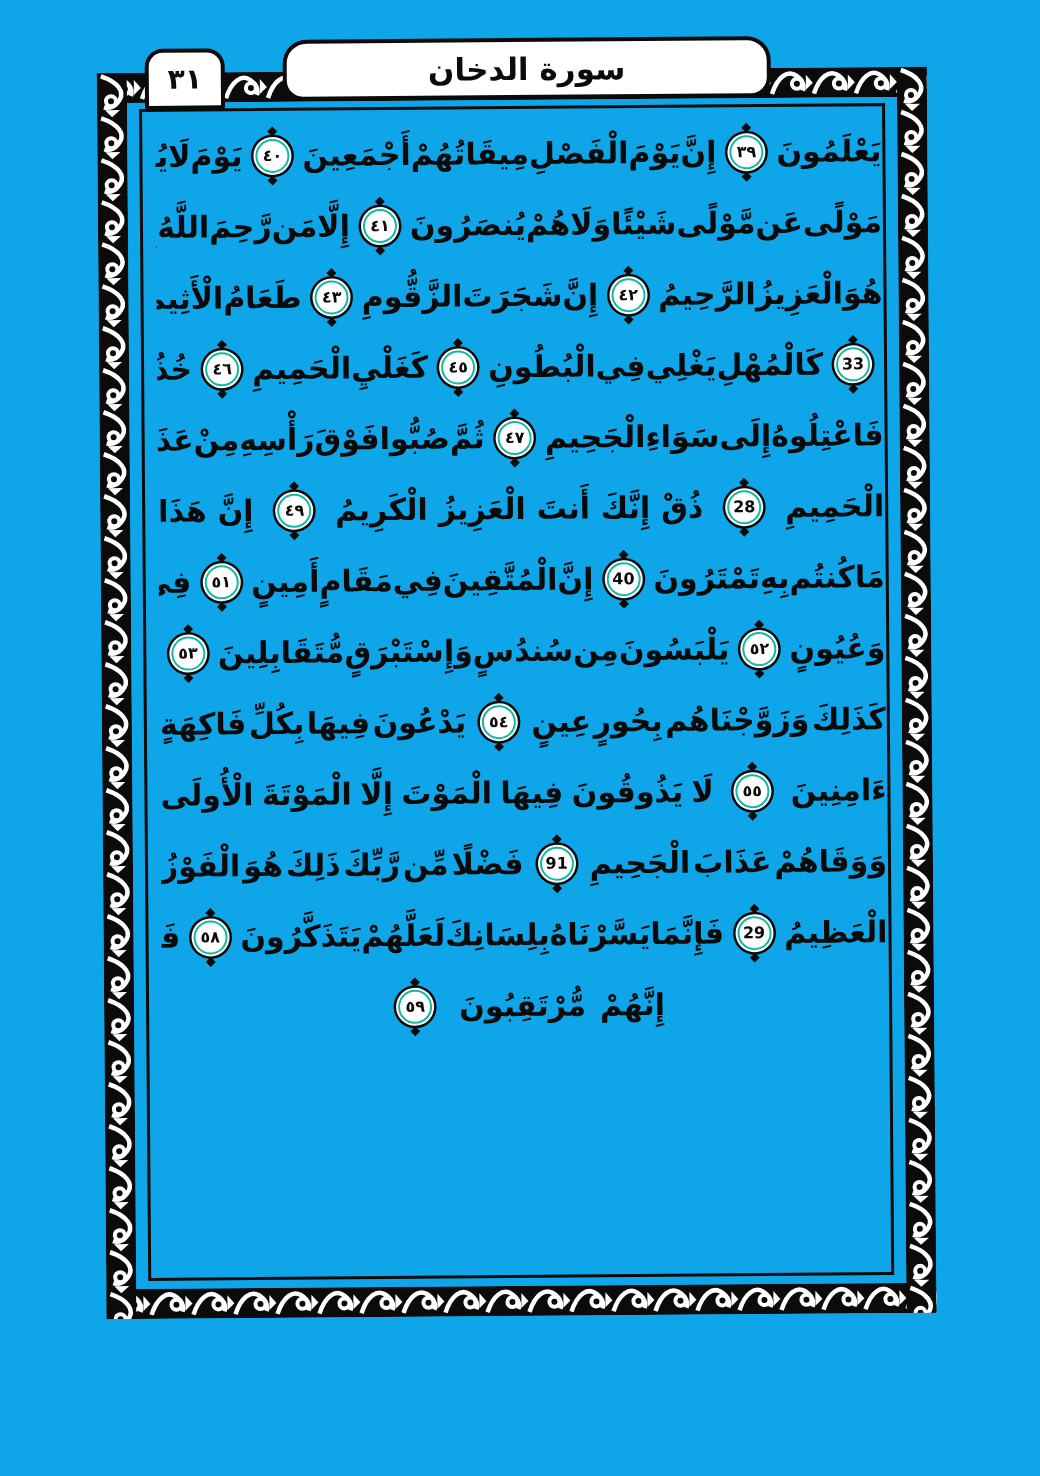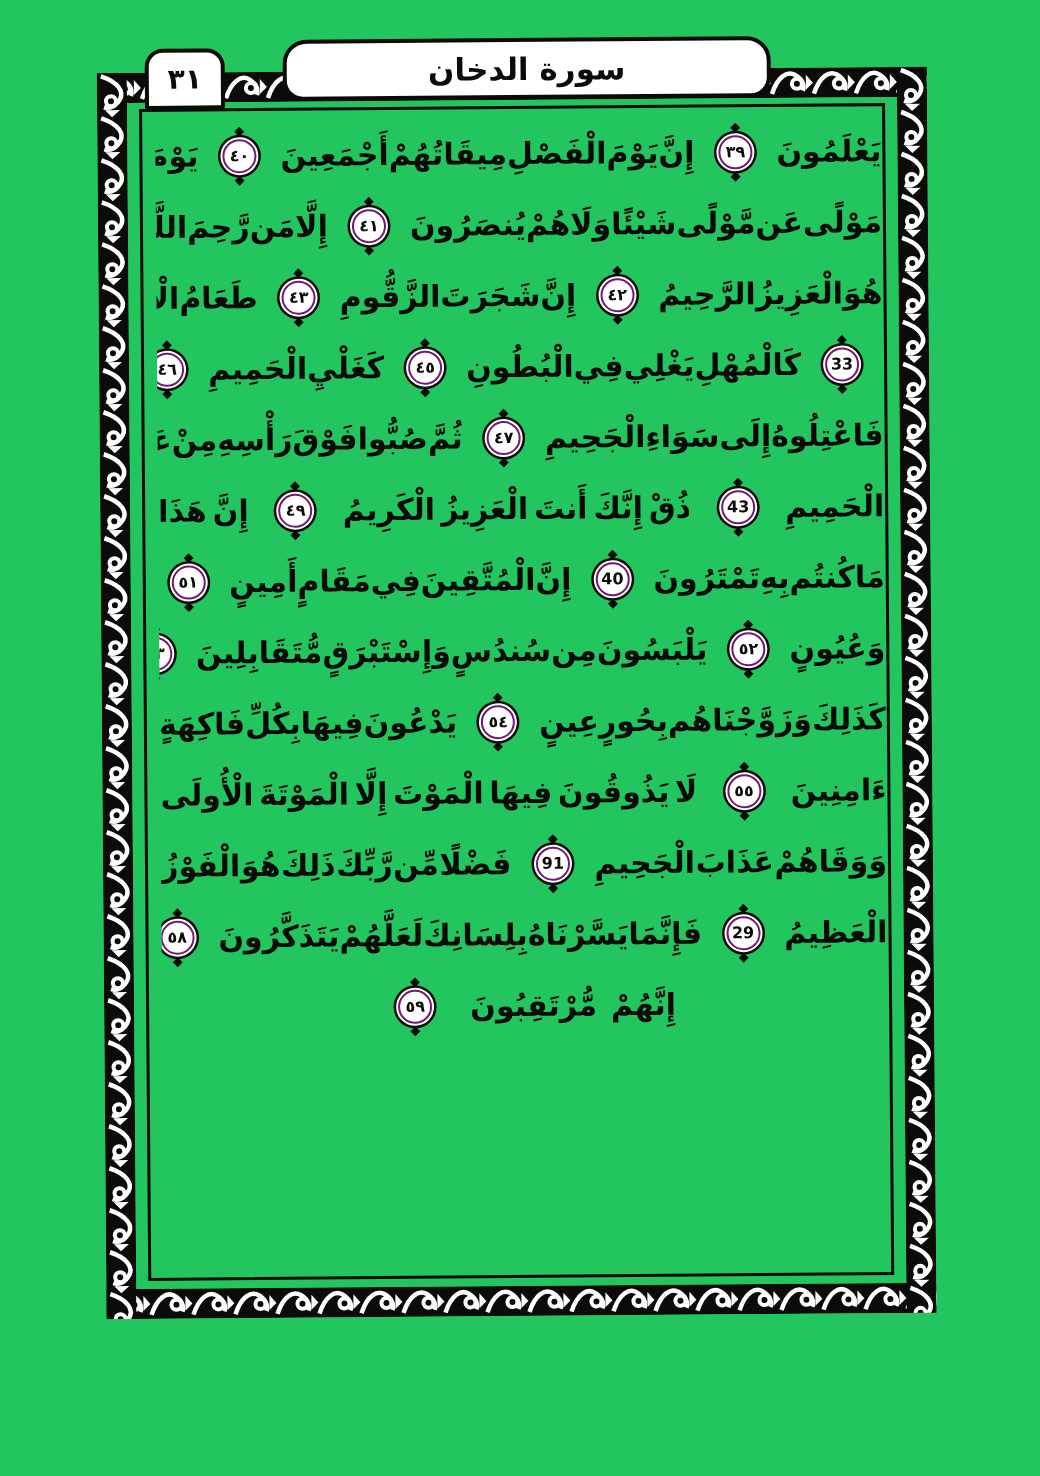--- a/index.html
+++ b/index.html
@@ -1,21 +1,21 @@
 <!DOCTYPE html>
 <html lang="ar"><head>
 <meta charset="utf-8">
 <style>
   html,body{margin:0;padding:0;}
   body{
     width:1040px;height:1476px;background:#ffffff;
     font-family:"DejaVu Sans", sans-serif;
   }
   .sheet{
-    position:relative;width:1040px;height:1476px;background:#22c55e;overflow:hidden;
+    position:relative;width:1040px;height:1476px;background:#0ea5e9;overflow:hidden;
     color:#0c0b0a;
   }
   .tilt{position:absolute;inset:0;transform:rotate(-0.45deg);transform-origin:50% 50%;}
 
   
   .band-frame{position:absolute;left:102px;top:70px;width:830px;height:1246px;z-index:1;}
   .band{position:absolute;display:block;}
   .band-top{left:0;top:0;}
   .band-bottom{left:0;top:1216px;}
   .band-left{left:0;top:0;}
@@ -49,24 +49,24 @@
     justify-content:space-between;align-items:center;
     height:71px;overflow:hidden;
     font-size:30px;font-weight:700;color:#0b0a09;
   }
   .qline-last{justify-content:center;gap:14px;}
   .qw{display:inline-block;white-space:nowrap;}
   .vmark{
     position:relative;flex:none;
     display:inline-flex;align-items:center;justify-content:center;
     width:30px;height:30px;border-radius:50%;
-    border:2px solid #701a75;background:#fff;
+    border:2px solid #14b8a6;background:#fff;
     box-shadow:0 0 0 2px #ffffff,0 0 0 4.5px #0c0b0a;
     font-size:16px;font-weight:bold;line-height:1;
-    margin:9px 24px;
+    margin:9px 13px;
   }
   .vmark::before,.vmark::after{
     content:"";position:absolute;left:50%;width:7px;height:7px;background:#0c0b0a;
     transform:translateX(-50%) rotate(45deg);
   }
   .vmark::before{top:-13px;}
   .vmark::after{bottom:-13px;}
 </style>
 </head>
 <body>
@@ -763,21 +763,21 @@
           <span class="vmark">٤٧</span>
           <span class="qw">ثُمَّ</span>
           <span class="qw">صُبُّوا</span>
           <span class="qw">فَوْقَ</span>
           <span class="qw">رَأْسِهِ</span>
           <span class="qw">مِنْ</span>
           <span class="qw">عَذَابِ</span>
         </div>
         <div class="qline">
           <span class="qw">الْحَمِيمِ</span>
-          <span class="vmark">43</span>
+          <span class="vmark">28</span>
           <span class="qw">ذُقْ</span>
           <span class="qw">إِنَّكَ</span>
           <span class="qw">أَنتَ</span>
           <span class="qw">الْعَزِيزُ</span>
           <span class="qw">الْكَرِيمُ</span>
           <span class="vmark">٤٩</span>
           <span class="qw">إِنَّ</span>
           <span class="qw">هَذَا</span>
         </div>
         <div class="qline">

